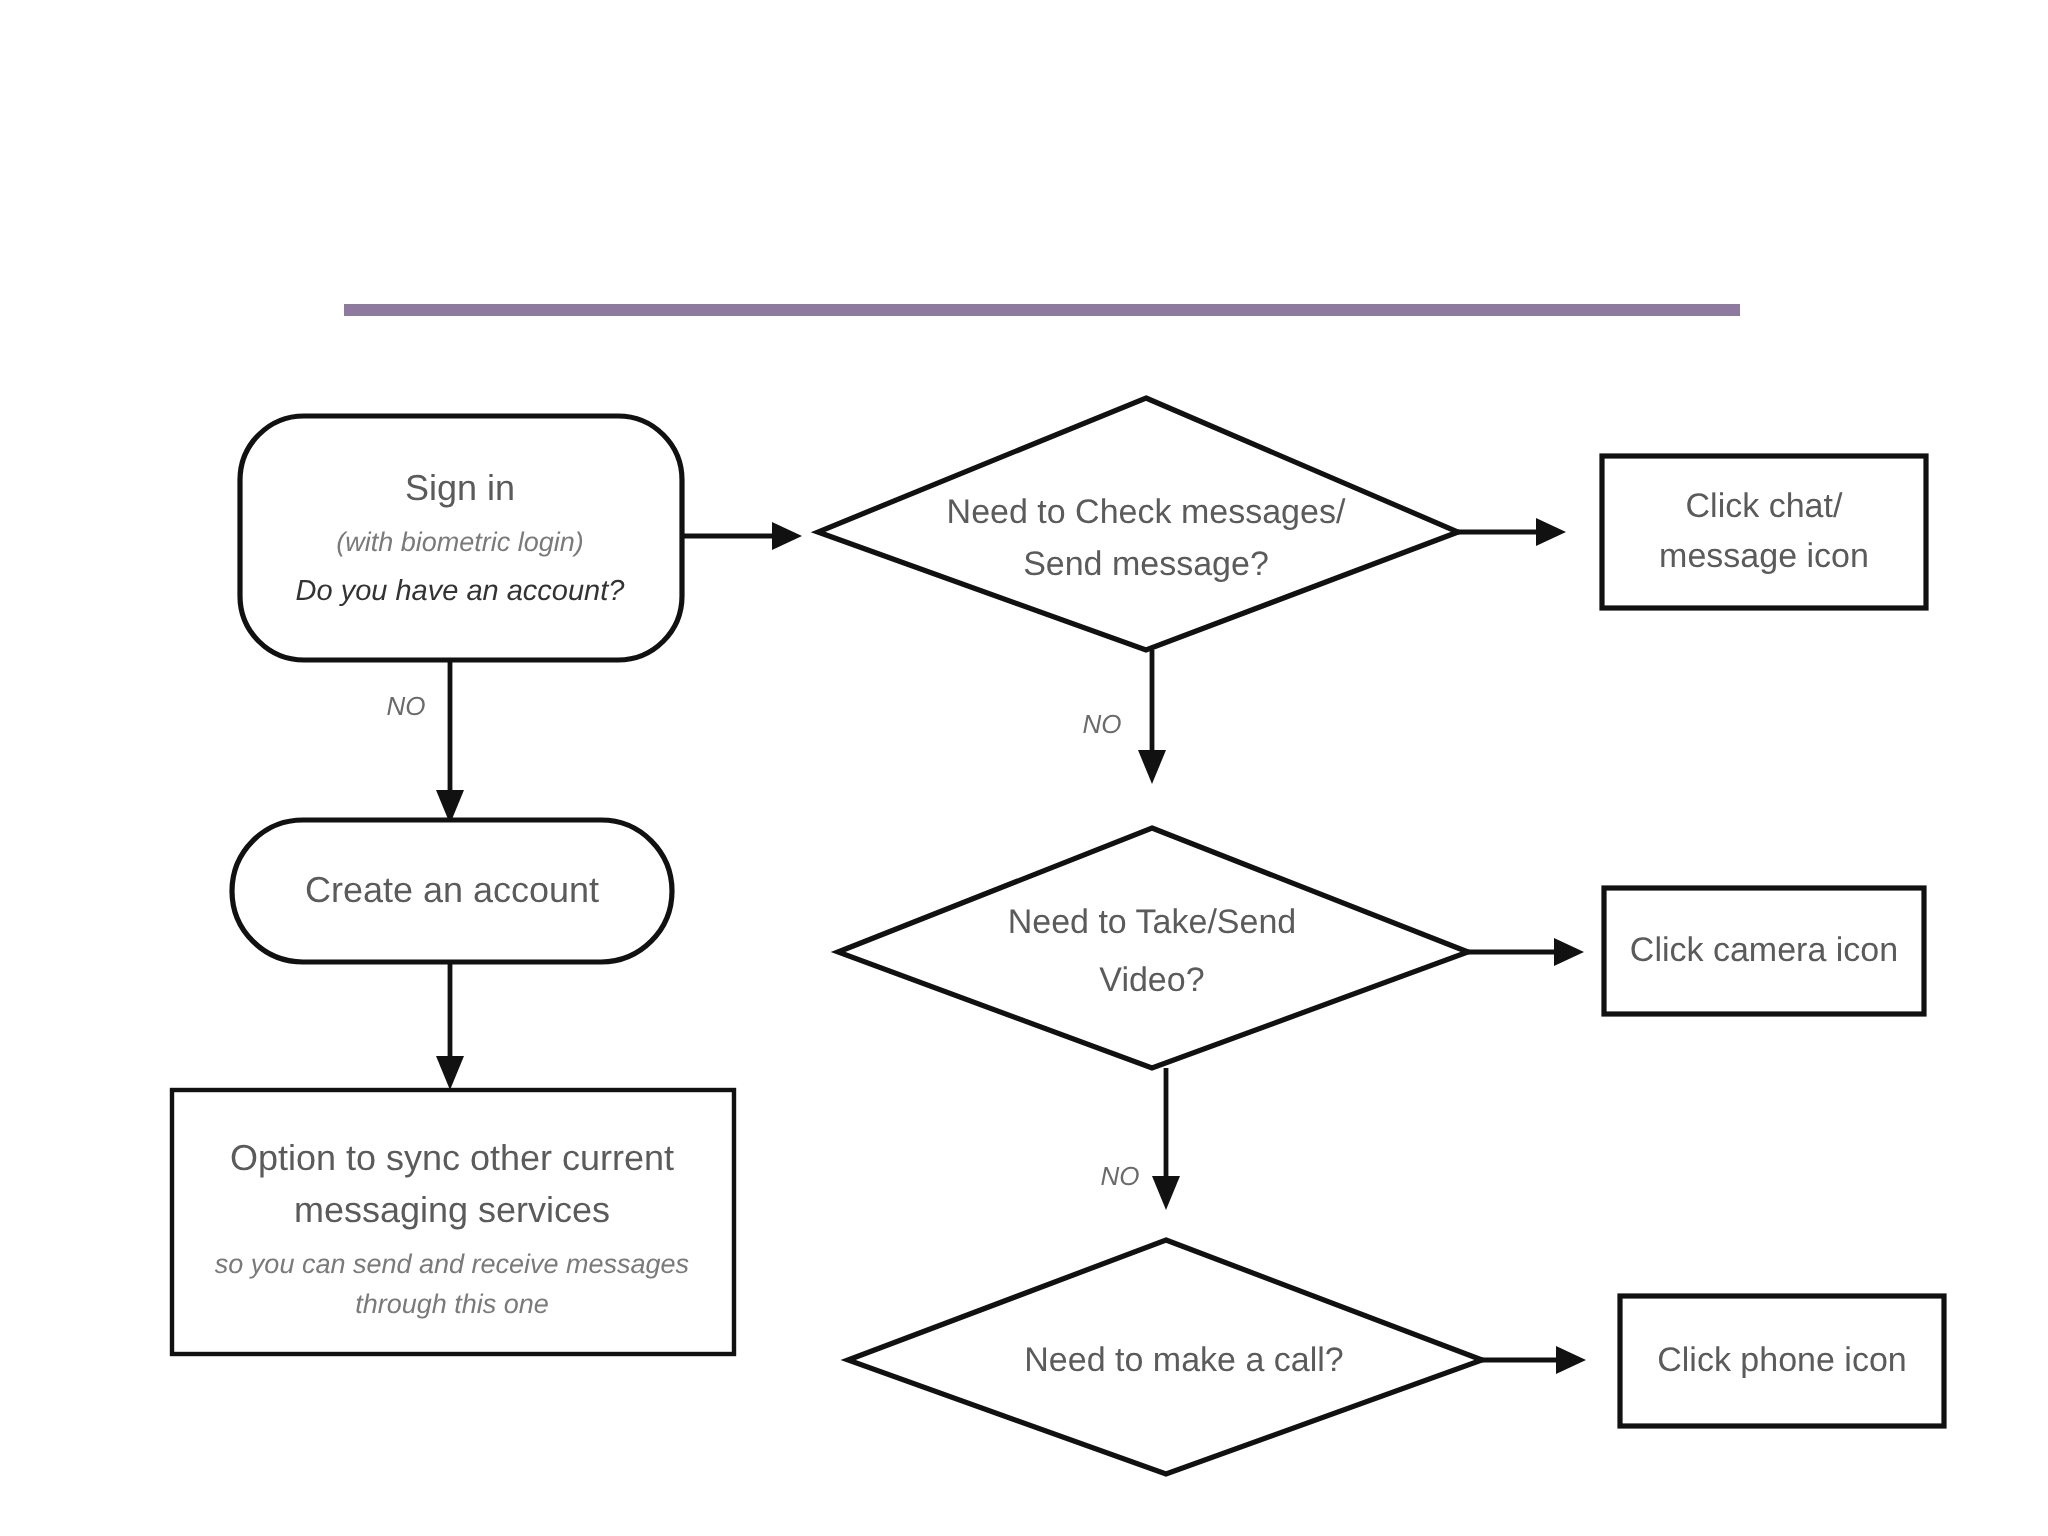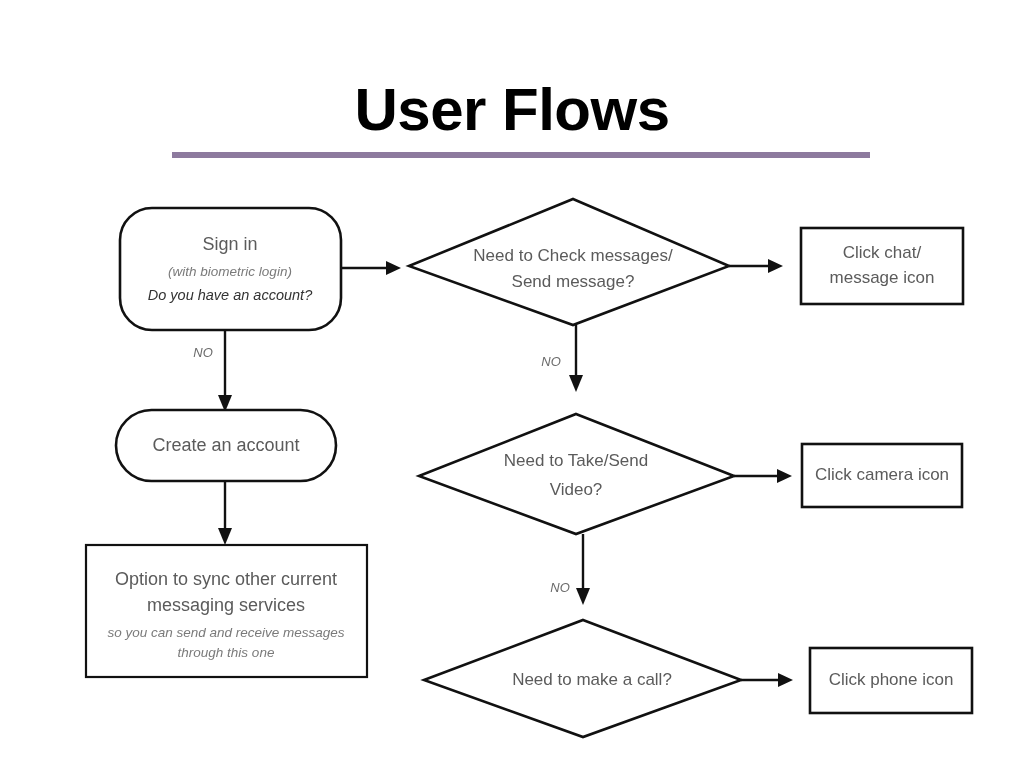--- a/index.html
+++ b/index.html
@@ -99,21 +99,20 @@
     font-style: italic;
     text-anchor: middle;
     dominant-baseline: middle;
   }
 </style>
 </head>
 <body>
 
 <div id="slide">
 
-  <div class="title">User Flows</div>
   <div class="title-rule"></div>
 
   <svg class="flow" viewBox="0 0 1024 768">
 
     <g>
       <line class="connector" x1="341" y1="268" x2="386" y2="268"></line>
       <polygon class="arrowhead" points="386,261 401,268 386,275"></polygon>
     </g>
 
     <g>

